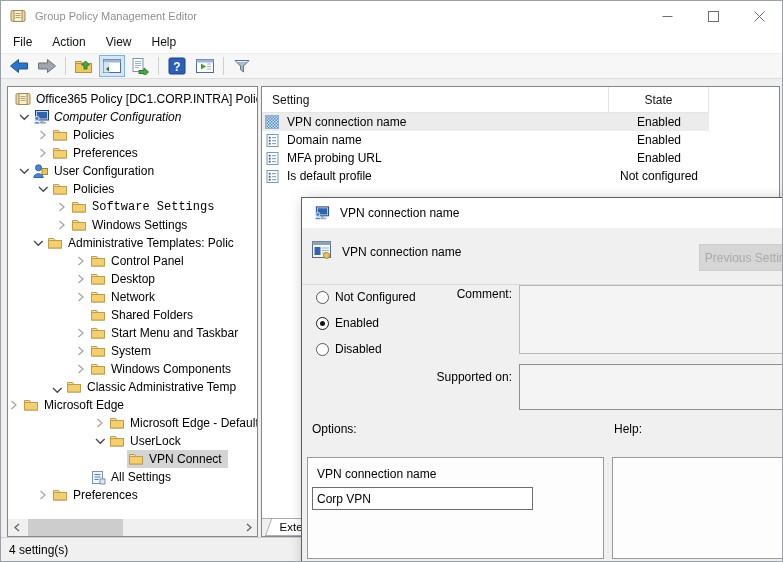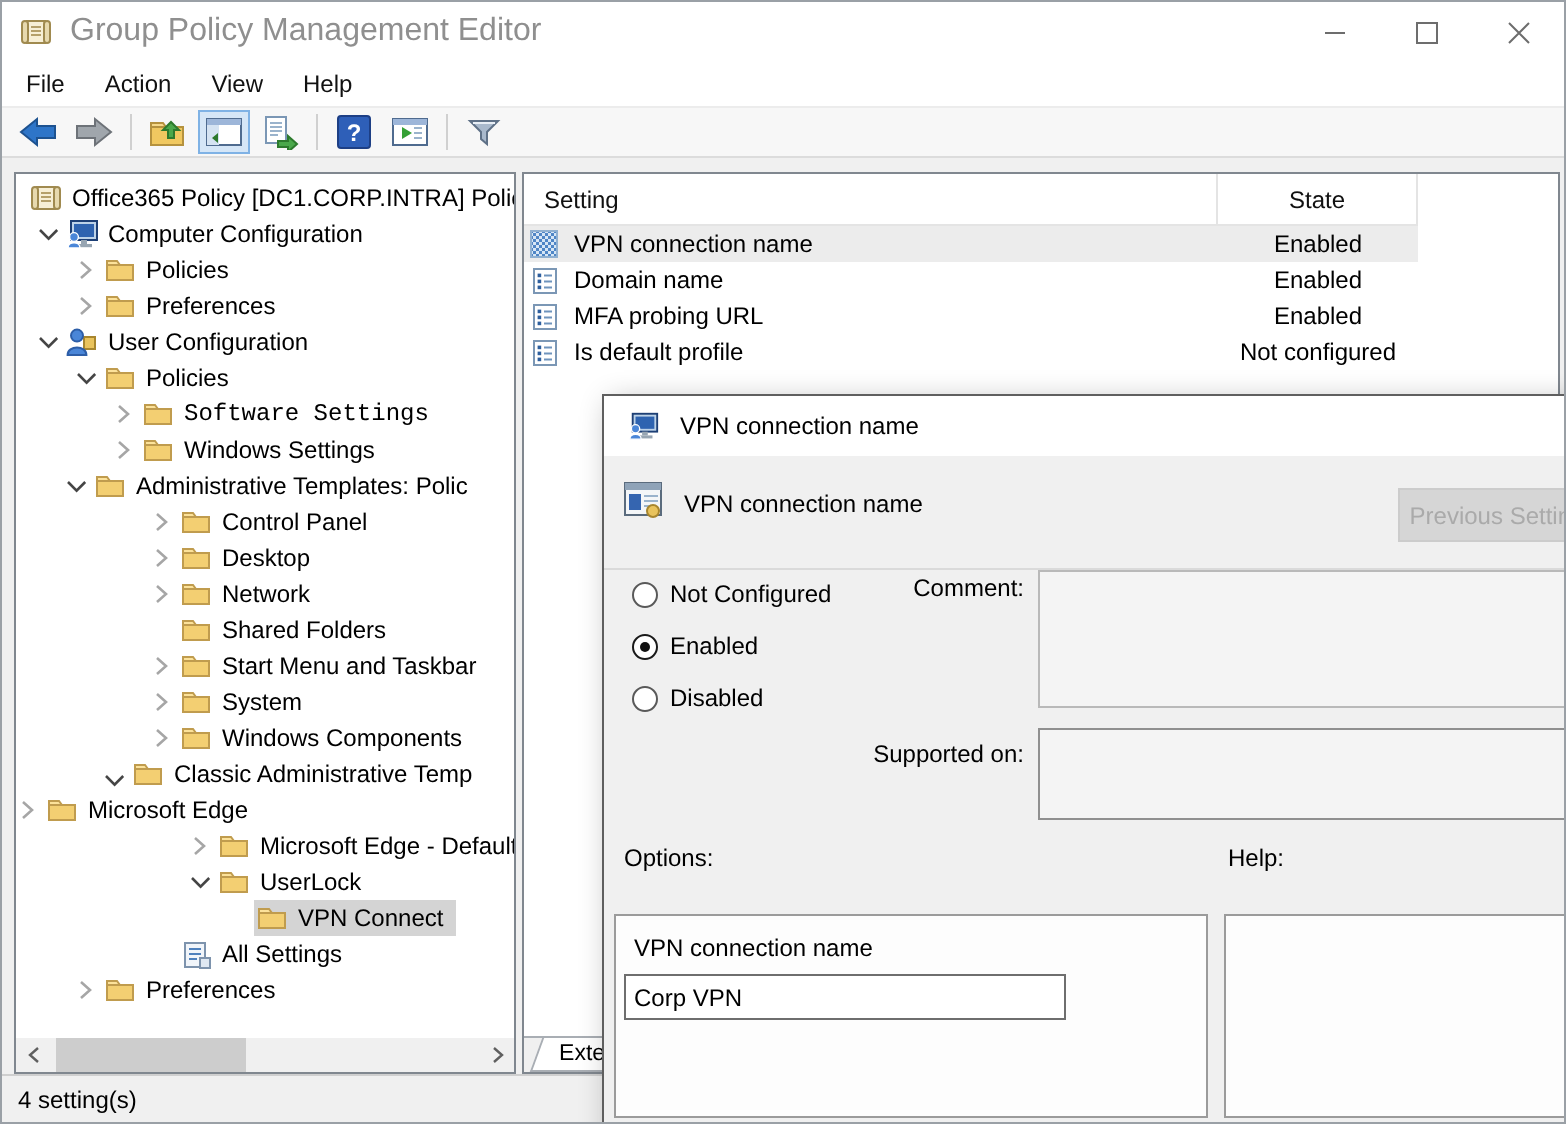--- a/index.html
+++ b/index.html
@@ -5,21 +5,21 @@
   html,body{margin:0;padding:0;background:#cfd8dc;}
   *{box-sizing:border-box;}
   .window{
     position:relative;width:783px;height:562px;margin:0 auto;
     background:#f0f0f0;border:1px solid #9aa0a6;overflow:hidden;
     font-family:"Liberation Sans",sans-serif;font-size:12px;color:#000;
   }
   
   .titlebar{position:absolute;left:0;top:0;right:0;height:30px;background:#fff;display:flex;align-items:center;}
   .title-icon{margin-left:9px;width:16px;height:16px;flex:none;}
-  .title-text{margin-left:9px;color:#8f8f8f;font-size:16px;white-space:nowrap;}
+  .title-text{margin-left:9px;color:#8f8f8f;font-size:11px;white-space:nowrap;}
   .win-controls{position:absolute;right:0;top:0;height:30px;display:flex;}
   .win-btn{width:46px;height:30px;display:flex;align-items:center;justify-content:center;}
   
   .menubar{position:absolute;top:30px;left:0;right:0;height:22px;background:#fff;display:flex;align-items:center;padding-left:2px;}
   .menu-item{padding:3px 10px 4px 10px;font-size:12px;color:#111;}
   
   .toolbar{position:absolute;top:52px;left:0;right:0;height:26px;background:#f7f7f7;border-top:1px solid #ececec;border-bottom:1px solid #dcdcdc;display:flex;align-items:center;padding-left:4px;}
   .tbtn{width:26px;height:22px;display:flex;align-items:center;justify-content:center;border:1px solid transparent;margin:0 1px;}
   .tbtn.active{background:#d5e6f7;border:1px solid #7fb2e5;}
   .tsep{width:1px;height:18px;background:#d0d0d0;margin:0 4px;flex:none;}
@@ -198,21 +198,21 @@
               <svg width="16" height="16" viewBox="0 0 16 16">
                 <rect x="3.5" y="2.5" width="9" height="11" fill="#f7efd6" stroke="#a08a4f"></rect>
                 <rect x="1" y="2.5" width="3" height="11" rx="1.5" fill="#e7d9ae" stroke="#a08a4f"></rect>
                 <rect x="12" y="2.5" width="3" height="11" rx="1.5" fill="#e7d9ae" stroke="#a08a4f"></rect>
                 <path d="M5.5 5.5h5M5.5 7.5h5M5.5 9.5h5" stroke="#b5a06b"></path>
               </svg>
             </span>
             <span class="tlabel">Office365 Policy [DC1.CORP.INTRA] Policy</span>
           </span>
         </div>
-        <div class="tree-row" style="padding-left: 10px;">
+        <div class="tree-row" style="padding-left: 10px; font-style: italic;">
           <span class="chevron">
             <svg width="12" height="12" viewBox="0 0 12 12">
               <polyline points="2,4 6.3,8.3 10.6,4" fill="none" stroke="#454545" stroke-width="1.3"></polyline>
             </svg>
           </span>
           <span class="row-content">
             <span class="ticon">
               <svg width="17" height="16" viewBox="0 0 17 16">
                 <rect x="2.5" y="1.5" width="13" height="9.5" fill="#bcd2e8" stroke="#1d3f75"></rect>
                 <rect x="4" y="3" width="10" height="6.5" fill="#2e63b0"></rect>

